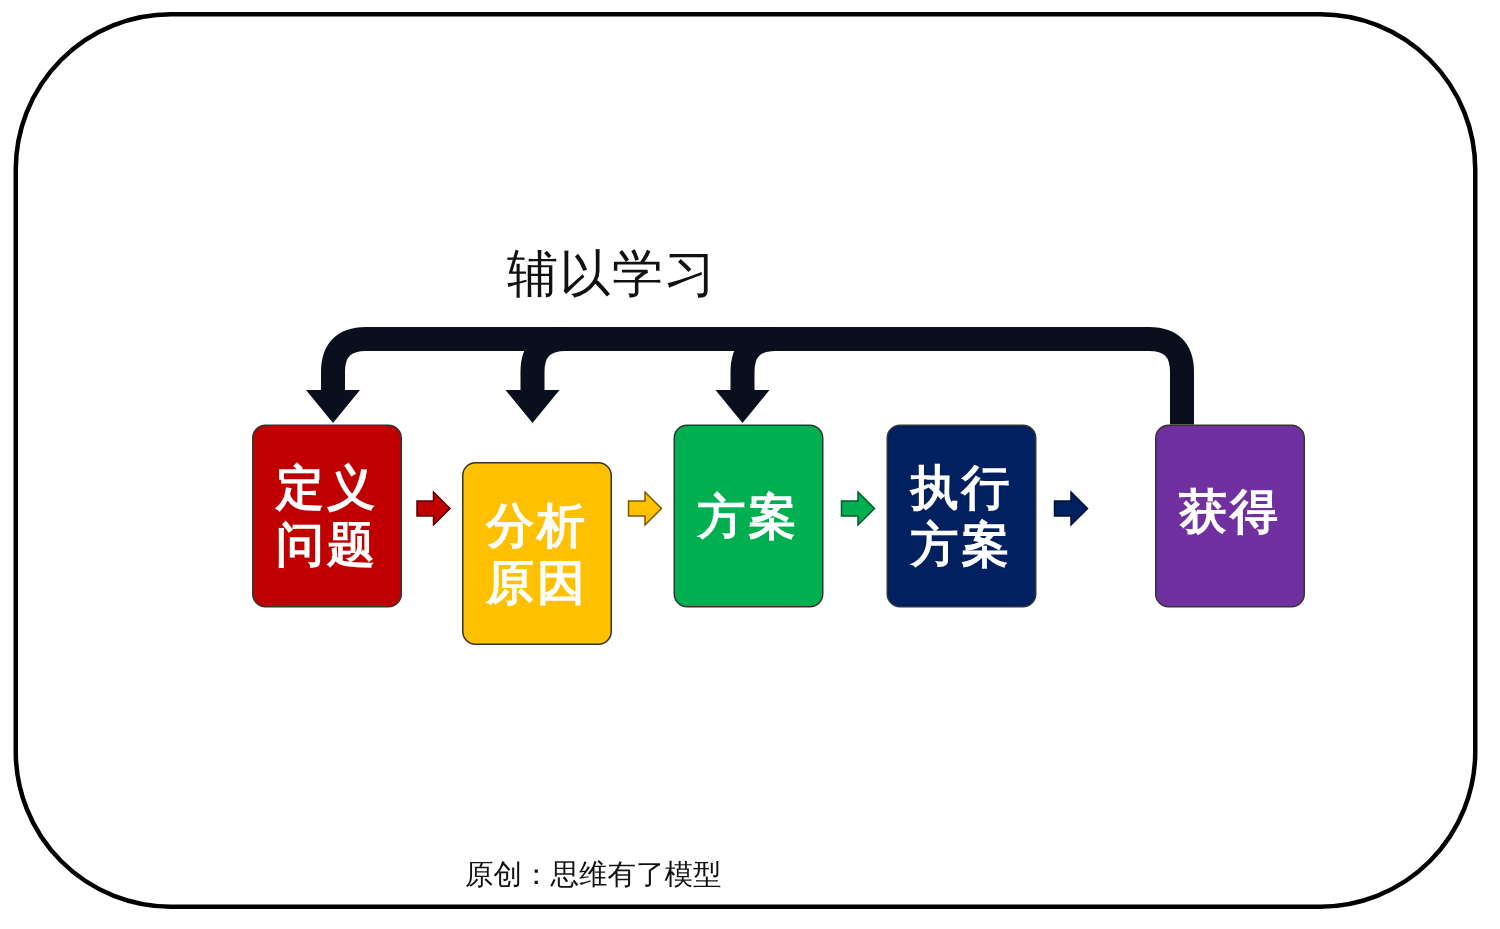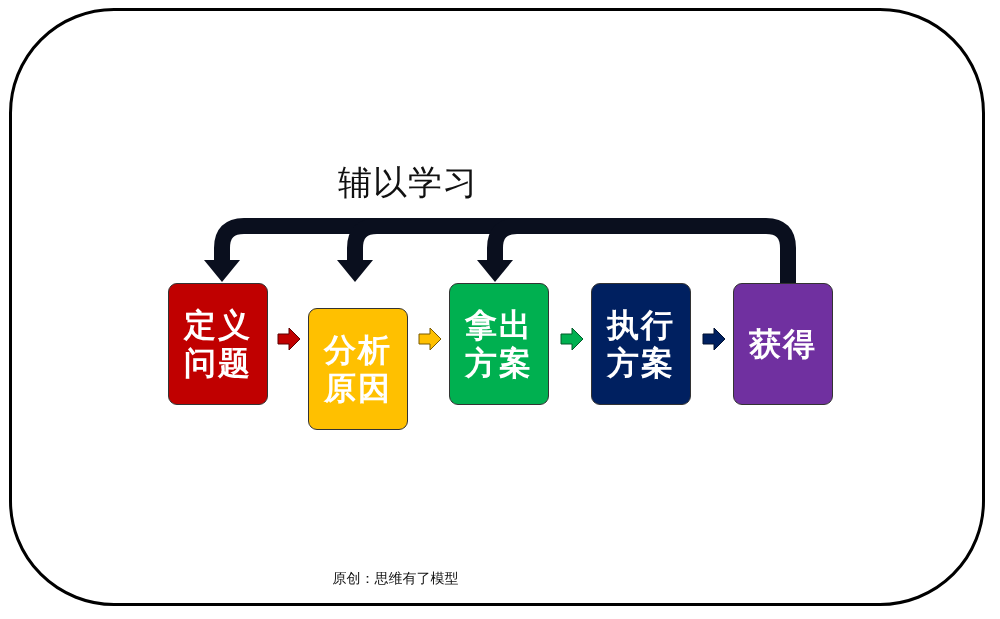--- a/index.html
+++ b/index.html
@@ -10,21 +10,21 @@
     .title { position: absolute; left: 0; width: 816px; top: 160px; text-align: center;
              font-size: 34px; color: #111; letter-spacing: 1px; }
     .step { position: absolute; top: 283px; width: 100px; height: 122px; border-radius: 9px;
             border: 1.5px solid #333; box-sizing: border-box; display: flex;
             flex-direction: column; align-items: center; justify-content: center;
             color: #fff; font-weight: bold; font-size: 32px; line-height: 38px; }
     .step span { display: block; letter-spacing: 2px; }
     .small-arrow { position: absolute; top: 327px; }
     svg.overlay { position: absolute; left: 0; top: 0; }
     .footer { position: absolute; left: 0; width: 791px; top: 570px; text-align: center;
-              font-size: 14px; color: #111; }
+              font-size: 19px; color: #111; }
   </style>
 </head>
 <body>
 
 <div class="frame"></div>
 
 <div class="title">辅以学习</div>
 
 <svg class="overlay" width="1000" height="619">
   <g fill="none" stroke="#0a0f1e" stroke-width="16" stroke-linejoin="round">
@@ -41,28 +41,27 @@
 
 <div class="step" style="left:168px;background:#C00000;">
   <span>定义</span>
   <span>问题</span>
 </div>
 <div class="step" style="left:308px;background:#FFC000;margin-top:25px;">
   <span>分析</span>
   <span>原因</span>
 </div>
 <div class="step" style="left:449px;background:#00B050;">
-  <span>拿出</span>
   <span>方案</span>
 </div>
 <div class="step" style="left:591px;background:#002060;">
   <span>执行</span>
   <span>方案</span>
 </div>
-<div class="step" style="left:733px;background:#7030A0;">
+<div class="step" style="left:770px;background:#7030A0;font-family:Liberation Mono, monospace;">
   <span>获得</span>
 </div>
 
 <svg class="small-arrow" style="left:277px;" width="24" height="24">
   <polygon points="1,7 12,7 12,1 23,12 12,23 12,17 1,17" fill="#C00000" stroke="#5a0000" stroke-width="1"></polygon>
 </svg>
 <svg class="small-arrow" style="left:418px;" width="24" height="24">
   <polygon points="1,7 12,7 12,1 23,12 12,23 12,17 1,17" fill="#FFC000" stroke="#7a5a00" stroke-width="1"></polygon>
 </svg>
 <svg class="small-arrow" style="left:560px;" width="24" height="24">

